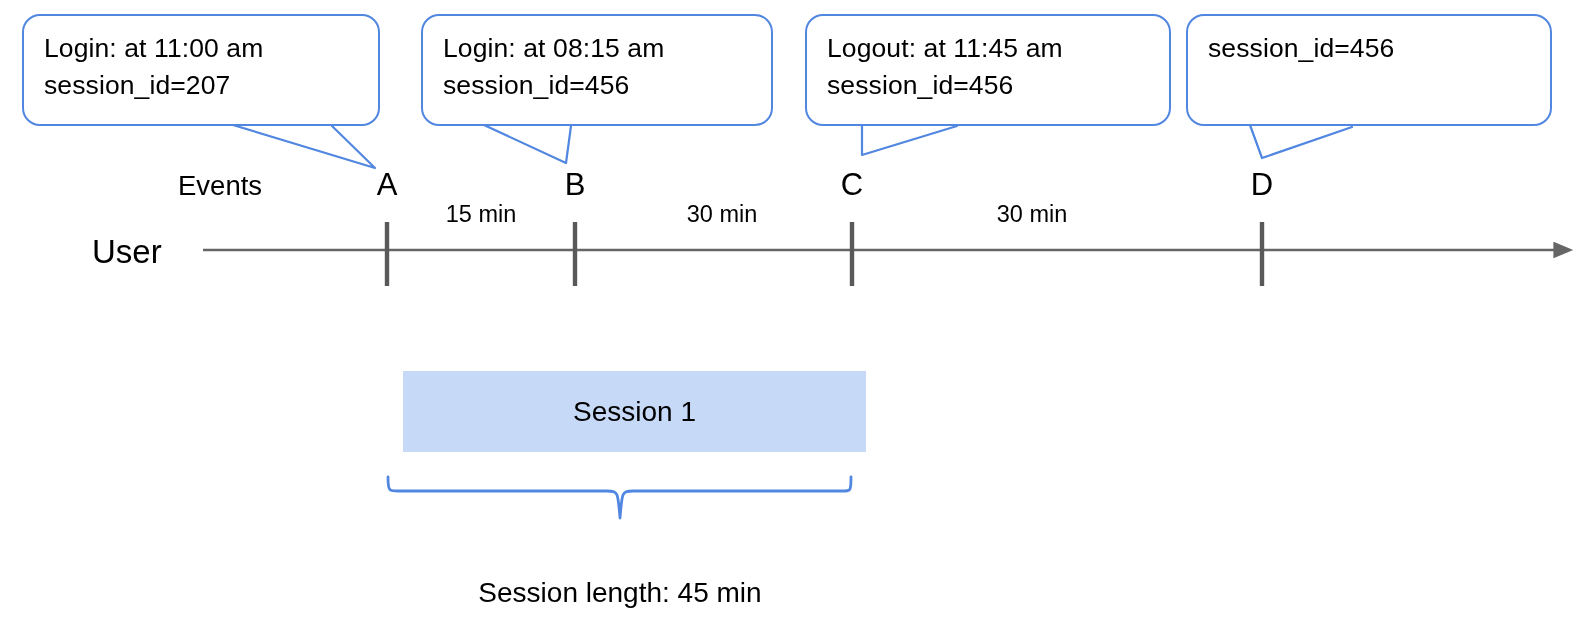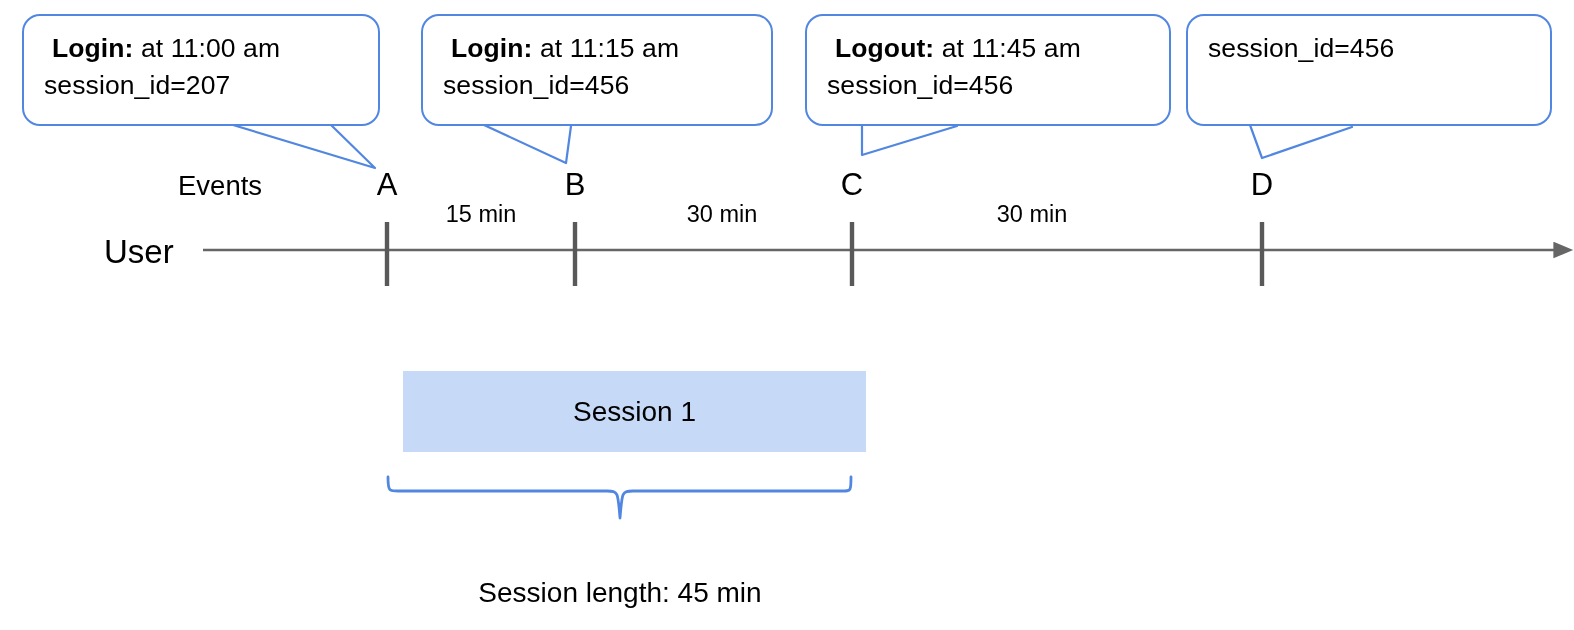--- a/index.html
+++ b/index.html
@@ -36,22 +36,21 @@
     background: #ffffff;
     padding: 14px 18px 10px 20px;
   }
   .callout .line {
     font-size: 26.5px;
     line-height: 37px;
     white-space: nowrap;
     letter-spacing: 0.1px;
   }
   .callout .evt {
-    font-weight: bold;
-    margin-left: 8px;
+    font-weight: normal;
   }
 
   
   .axis-label {
     position: absolute;
     font-size: 33px;
     line-height: 1;
     white-space: nowrap;
   }
   .events-label {
@@ -146,39 +145,39 @@
 
   <div class="callout" style="left:22px; top:14px; width:358px; height:112px;">
     <div class="line">
       <span class="evt">Login:</span><span> at 11:00 am</span>
     </div>
     <div class="line">session_id=207</div>
   </div>
 
   <div class="callout" style="left:421px; top:14px; width:352px; height:112px;">
     <div class="line">
-      <span class="evt">Login:</span><span> at 11:15 am</span>
+      <span class="evt">Login:</span><span> at 08:15 am</span>
     </div>
     <div class="line">session_id=456</div>
   </div>
 
   <div class="callout" style="left:805px; top:14px; width:366px; height:112px;">
     <div class="line">
       <span class="evt">Logout:</span><span> at 11:45 am</span>
     </div>
     <div class="line">session_id=456</div>
   </div>
 
   <div class="callout" style="left:1186px; top:14px; width:366px; height:112px;">
     <div class="line">session_id=456</div>
   </div>
 
   <div class="events-label" style="left:178px; top:172px;">Events</div>
 
-  <div class="axis-label" style="left:104px; top:235px;text-align:center;">User</div>
+  <div class="axis-label" style="left:92px; top:235px;text-align:center;">User</div>
 
   <div class="tick-letter" style="left:387px; top:169px;">A</div>
   <div class="tick-letter" style="left:575px; top:169px;">B</div>
   <div class="tick-letter" style="left:852px; top:169px;">C</div>
   <div class="tick-letter" style="left:1262px; top:169px;">D</div>
 
   <div class="gap-label" style="left:481px; top:203px;">15 min</div>
   <div class="gap-label" style="left:722px; top:203px;">30 min</div>
   <div class="gap-label" style="left:1032px; top:203px;">30 min</div>
 

